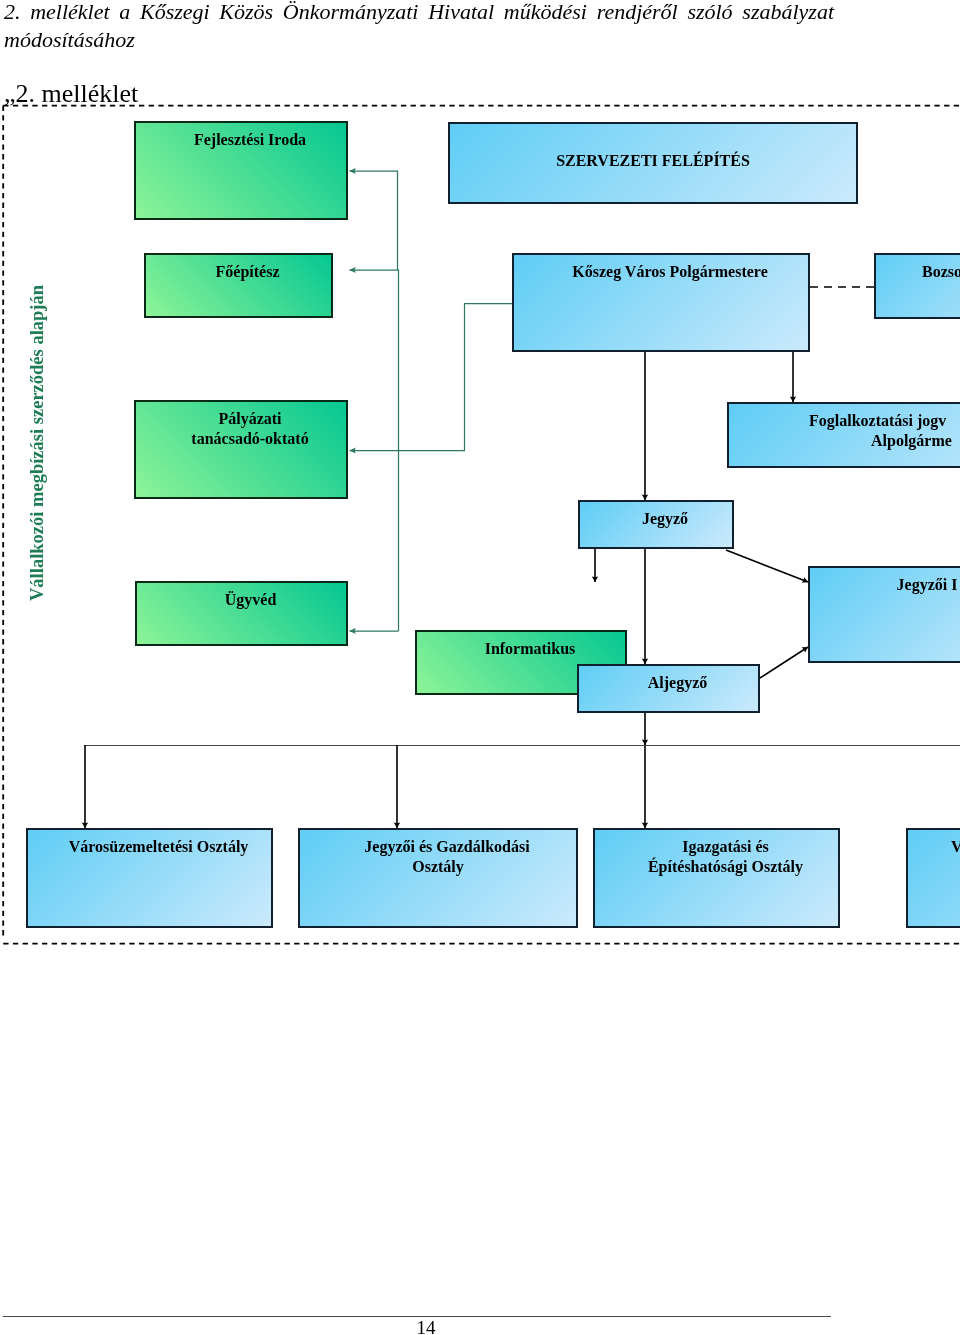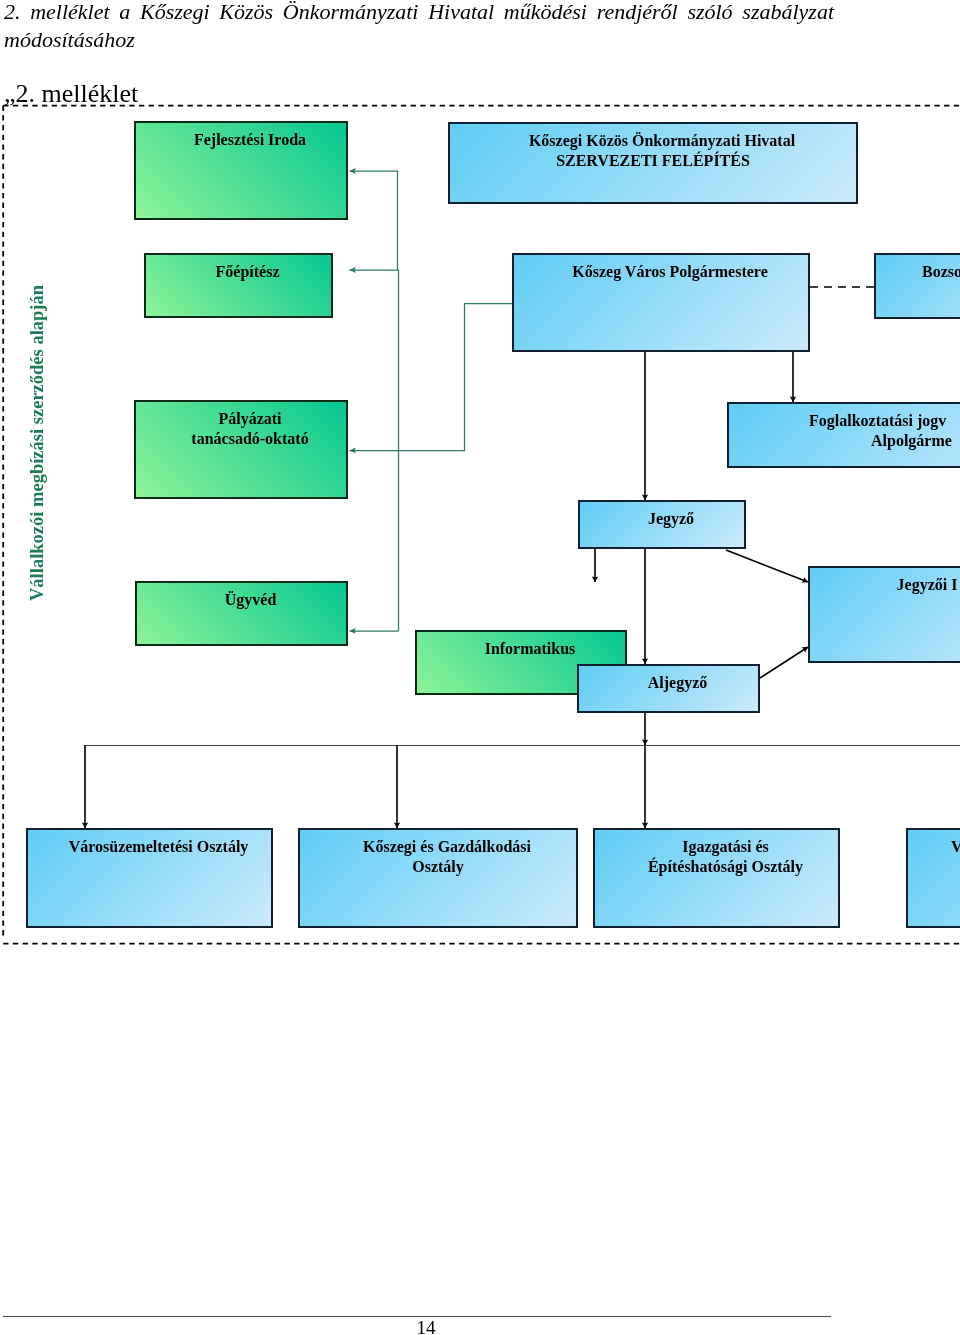--- a/index.html
+++ b/index.html
@@ -24,21 +24,21 @@
   <div class="hdr">2. melléklet a Kőszegi Közös Önkormányzati Hivatal működési rendjéről szóló szabályzat módosításához</div>
   <div class="sub">„2. melléklet</div>
 
   <div class="rot" style="left:27px;top:601px;transform:rotate(-90deg);">Vállalkozói megbízási szerződés alapján</div>
 
   <div class="box green" style="left:134px;top:121px;width:214px;height:99px;">
     <div class="t">Fejlesztési Iroda</div>
   </div>
 
   <div class="box blue" style="left:448px;top:122px;width:410px;height:82px;">
-    <div class="t"><span>Kőszegi Közös Önkormányzati Hivatal</span><br><span class="lastline">SZERVEZETI FELÉPÍTÉS</span></div>
+    <div class="t"><br><span class="lastline">SZERVEZETI FELÉPÍTÉS</span></div>
   </div>
 
   <div class="box green" style="left:144px;top:253px;width:189px;height:65px;">
     <div class="t">Főépítész</div>
   </div>
 
   <div class="box blue" style="left:512px;top:253px;width:298px;height:99px;">
     <div class="t">Kőszeg Város Polgármestere</div>
   </div>
 
@@ -47,21 +47,21 @@
   </div>
 
   <div class="box green" style="left:134px;top:400px;width:214px;height:99px;">
     <div class="t"><span>Pályázati</span><br><span>tanácsadó-oktató</span></div>
   </div>
 
   <div class="box blue" style="left:727px;top:402px;width:320px;height:66px;">
     <div class="t" style="left:80px;right:auto;text-align:left;white-space:nowrap;"><span>Foglalkoztatási jogv</span><br><span style="position:relative;left:62px;">Alpolgárme</span></div>
   </div>
 
-  <div class="box blue" style="left:578px;top:500px;width:168px;height:49px;">
+  <div class="box blue" style="left:578px;top:500px;width:156px;height:49px;">
     <div class="t">Jegyző</div>
   </div>
 
   <div class="box green" style="left:135px;top:581px;width:213px;height:65px;">
     <div class="t">Ügyvéd</div>
   </div>
 
   <div class="box green" style="left:415px;top:582px;width:212px;height:65px;margin-top:48px;">
     <div class="t">Informatikus</div>
   </div>
@@ -72,21 +72,21 @@
 
   <div class="box blue" style="left:577px;top:664px;width:183px;height:49px;">
     <div class="t">Aljegyző</div>
   </div>
 
   <div class="box blue" style="left:26px;top:828px;width:247px;height:100px;">
     <div class="t">Városüzemeltetési Osztály</div>
   </div>
 
   <div class="box blue" style="left:298px;top:828px;width:280px;height:100px;">
-    <div class="t"><span>Kőszegi és Gazdálkodási</span><br><span class="lastline">Osztály</span></div>
+    <div class="t"><span>Jegyzői és Gazdálkodási</span><br><span class="lastline">Osztály</span></div>
   </div>
 
   <div class="box blue" style="left:593px;top:828px;width:247px;height:100px;">
     <div class="t"><span>Igazgatási és</span><br><span>Építéshatósági Osztály</span></div>
   </div>
 
   <div class="box blue" style="left:906px;top:828px;width:250px;height:100px;">
     <div class="t" style="left:43px;right:auto;text-align:left;white-space:nowrap;"><span>V</span></div>
   </div>
 

